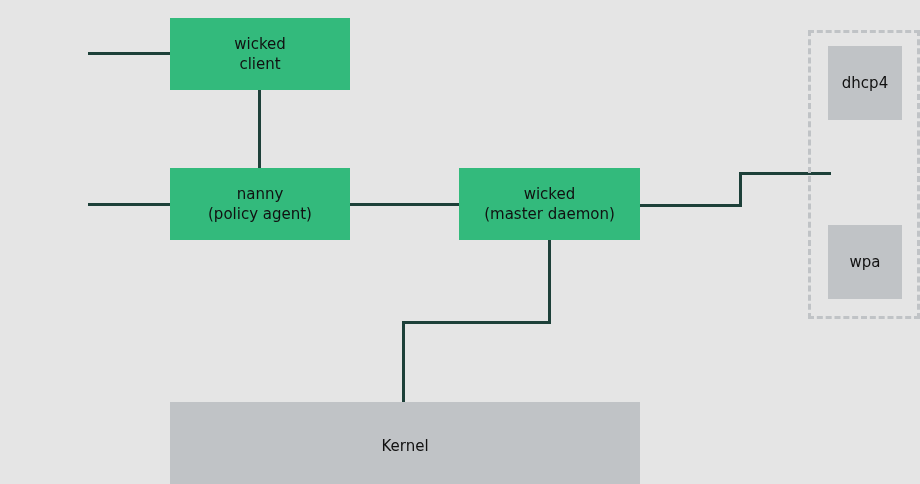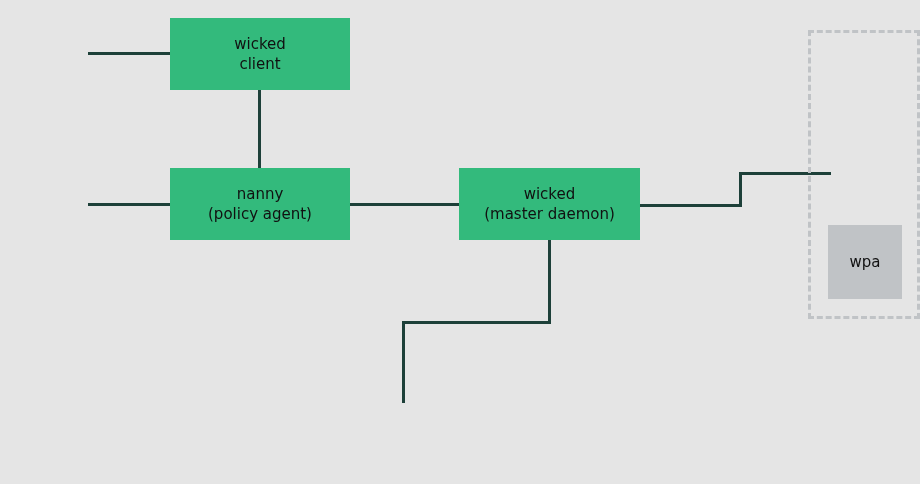--- a/index.html
+++ b/index.html
@@ -79,18 +79,20 @@
 
   <div id="node-wicked-client" class="node green">wicked
 client</div>
 
   <div id="node-nanny" class="node green">nanny
 (policy agent)</div>
 
   <div id="node-wicked-master" class="node green">wicked
 (master daemon)</div>
 
+  <div id="node-kernel" class="node gray">Kernel</div>
 
+  <div id="node-dhcp4" class="node gray">dhcp4</div>
 
 
   <div id="node-wpa" class="node gray">wpa</div>
 
 </div>
 
 </body></html>

